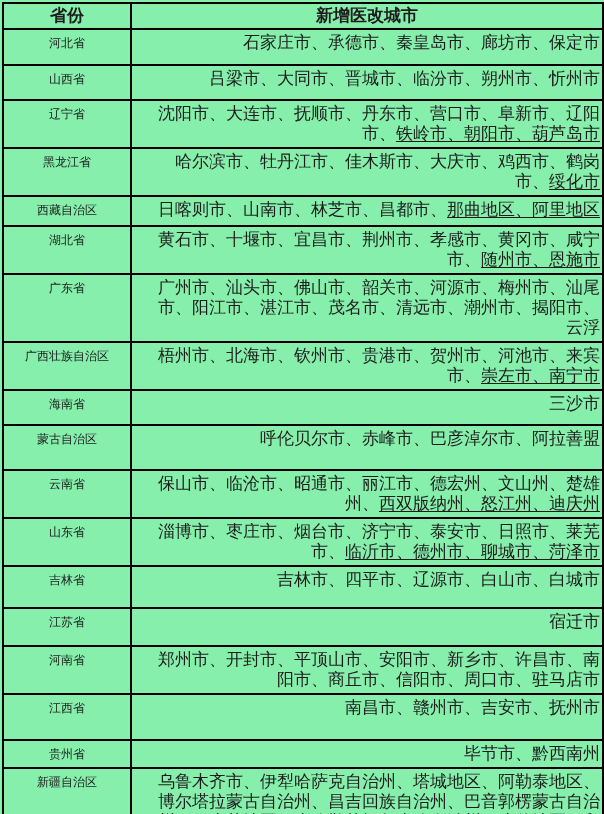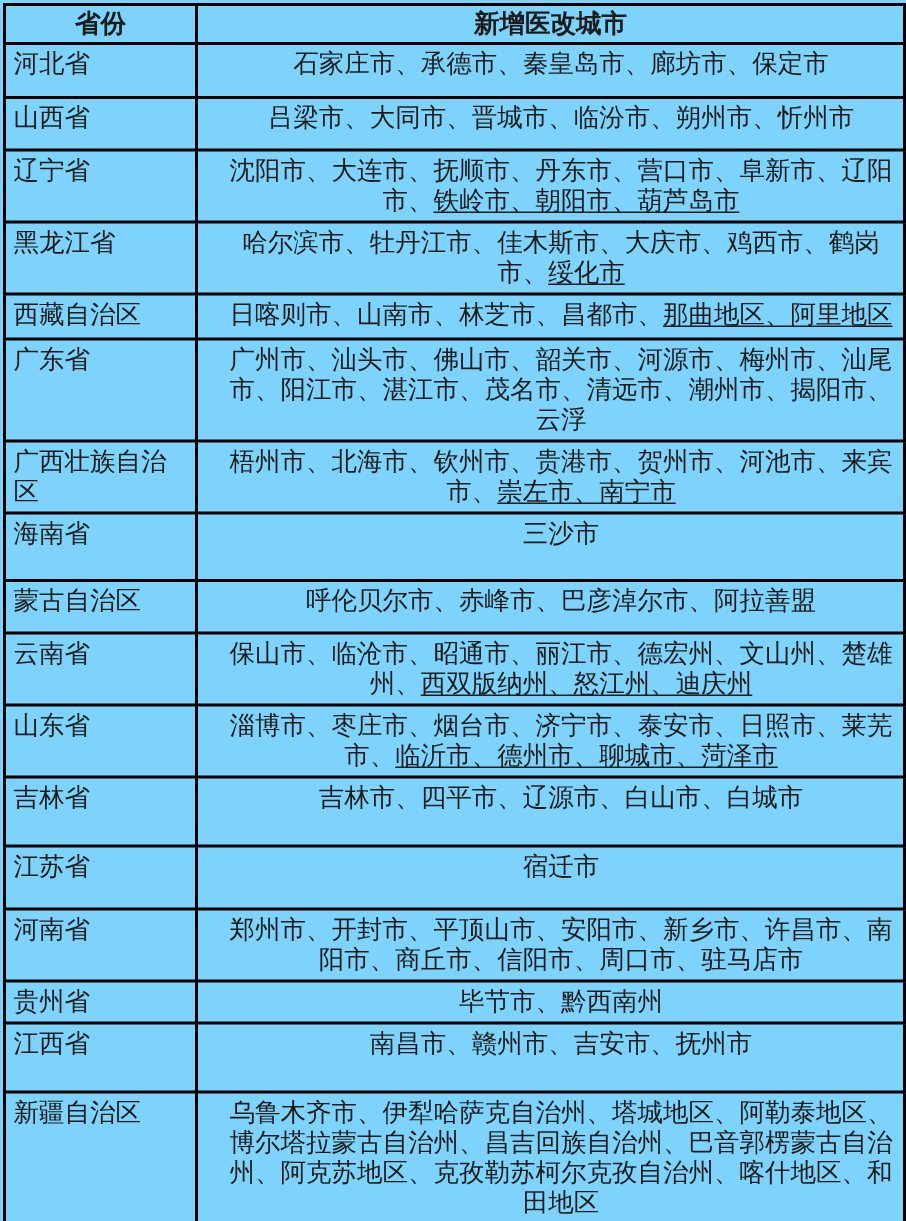--- a/index.html
+++ b/index.html
@@ -5,21 +5,21 @@
   * { box-sizing: border-box; }
   html, body { margin: 0; padding: 0; background: #fefefe; }
   body {
     font-family: "Liberation Serif", "DejaVu Serif", serif;
     color: #1c1c1c;
   }
   .page {
     width: 604px;
     height: 814px;
     padding: 2px;
-    background: #7dd3fc;
+    background: #86efac;
     overflow: hidden;
   }
   table.reform-table {
     width: 600px;
     border-collapse: collapse;
     table-layout: fixed;
   }
   table.reform-table th,
   table.reform-table td {
     border: 2px solid #000;
@@ -30,31 +30,32 @@
 
   thead th {
     font-weight: bold;
     font-size: 17px;
     line-height: 20px;
     text-align: center;
     height: 26px;
     padding: 2px;
   }
   td.province {
-    font-size: 17px;
+    text-align: center;
+    font-size: 12px;
     line-height: 20px;
     padding: 3px 5px;
     word-break: break-all;
   }
   td.cities {
     font-size: 17px;
     line-height: 20px;
     padding: 3px 2px 3px 16px;
     word-break: break-all;
-    text-align: center;
+    text-align: right;
   }
   td.cities .u {
     text-decoration: underline;
     text-decoration-thickness: 1px;
     text-underline-offset: 2px;
   }
   
   tbody tr:nth-child(1)  { height: 36px; }
   tbody tr:nth-child(2)  { height: 35px; margin-left: 41px; }
   tbody tr:nth-child(3)  { height: 42px; }
@@ -109,20 +110,24 @@
   <tr>
     <td class="province">黑龙江省</td>
     <td class="cities"><span class="plain">哈尔滨市、牡丹江市、佳木斯市、大庆市、鸡西市、鹤岗市、</span><span class="u">绥化市</span></td>
   </tr>
 
   <tr>
     <td class="province">西藏自治区</td>
     <td class="cities"><span class="plain">日喀则市、山南市、林芝市、昌都市、</span><span class="u">那曲地区、阿里地区</span></td>
   </tr>
 
+  <tr>
+    <td class="province">湖北省</td>
+    <td class="cities"><span class="plain">黄石市、十堰市、宜昌市、荆州市、孝感市、黄冈市、咸宁市、</span><span class="u">随州市、恩施市</span></td>
+  </tr>
 
   <tr>
     <td class="province">广东省</td>
     <td class="cities"><span class="plain">广州市、汕头市、佛山市、韶关市、河源市、梅州市、汕尾市、阳江市、湛江市、茂名市、清远市、潮州市、揭阳市、云浮</span><span class="u"></span></td>
   </tr>
 
   <tr>
     <td class="province">广西壮族自治区</td>
     <td class="cities"><span class="plain">梧州市、北海市、钦州市、贵港市、贺州市、河池市、来宾市、</span><span class="u">崇左市、南宁市</span></td>
   </tr>
@@ -157,27 +162,27 @@
     <td class="province">江苏省</td>
     <td class="cities"><span class="plain">宿迁市</span><span class="u"></span></td>
   </tr>
 
   <tr>
     <td class="province">河南省</td>
     <td class="cities"><span class="plain">郑州市、开封市、平顶山市、安阳市、新乡市、许昌市、南阳市、商丘市、信阳市、周口市、驻马店市</span><span class="u"></span></td>
   </tr>
 
   <tr>
-    <td class="province">贵州省</td>
-    <td class="cities"><span class="plain">毕节市、黔西南州</span><span class="u"></span></td>
+    <td class="province">江西省</td>
+    <td class="cities"><span class="plain">南昌市、赣州市、吉安市、抚州市</span><span class="u"></span></td>
   </tr>
 
   <tr>
-    <td class="province">江西省</td>
-    <td class="cities"><span class="plain">南昌市、赣州市、吉安市、抚州市</span><span class="u"></span></td>
+    <td class="province">贵州省</td>
+    <td class="cities"><span class="plain">毕节市、黔西南州</span><span class="u"></span></td>
   </tr>
 
   <tr>
     <td class="province">新疆自治区</td>
     <td class="cities"><span class="plain">乌鲁木齐市、伊犁哈萨克自治州、塔城地区、阿勒泰地区、博尔塔拉蒙古自治州、昌吉回族自治州、巴音郭楞蒙古自治州、阿克苏地区、克孜勒苏柯尔克孜自治州、喀什地区、和田地区</span><span class="u"></span></td>
   </tr>
 </tbody>
 
   </table>
 </div>

